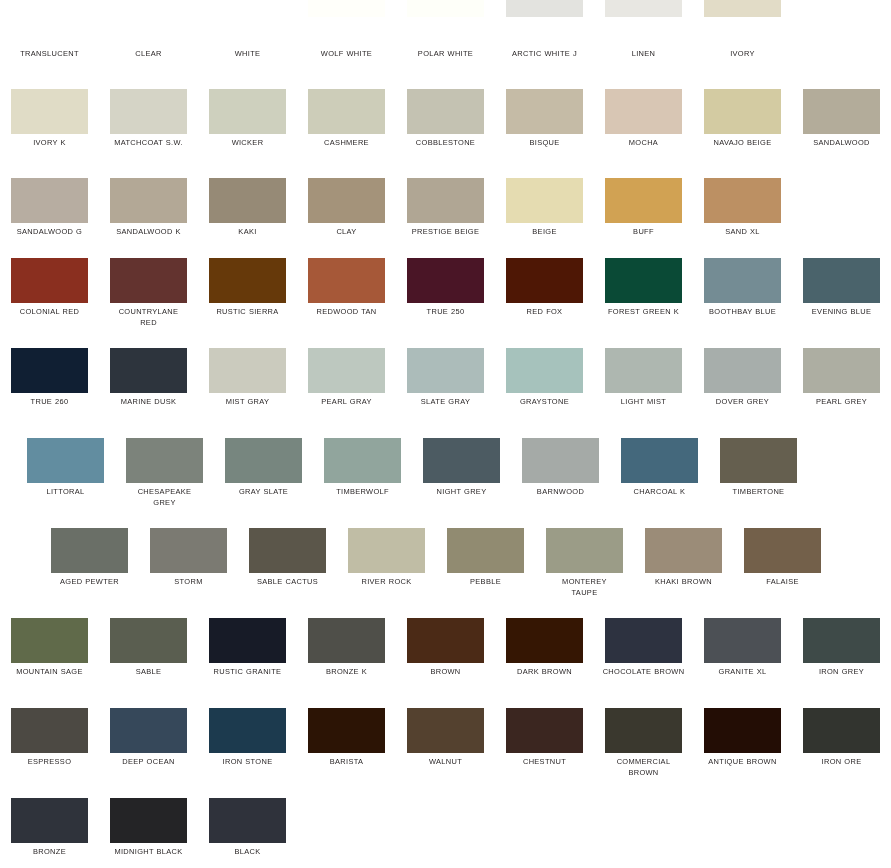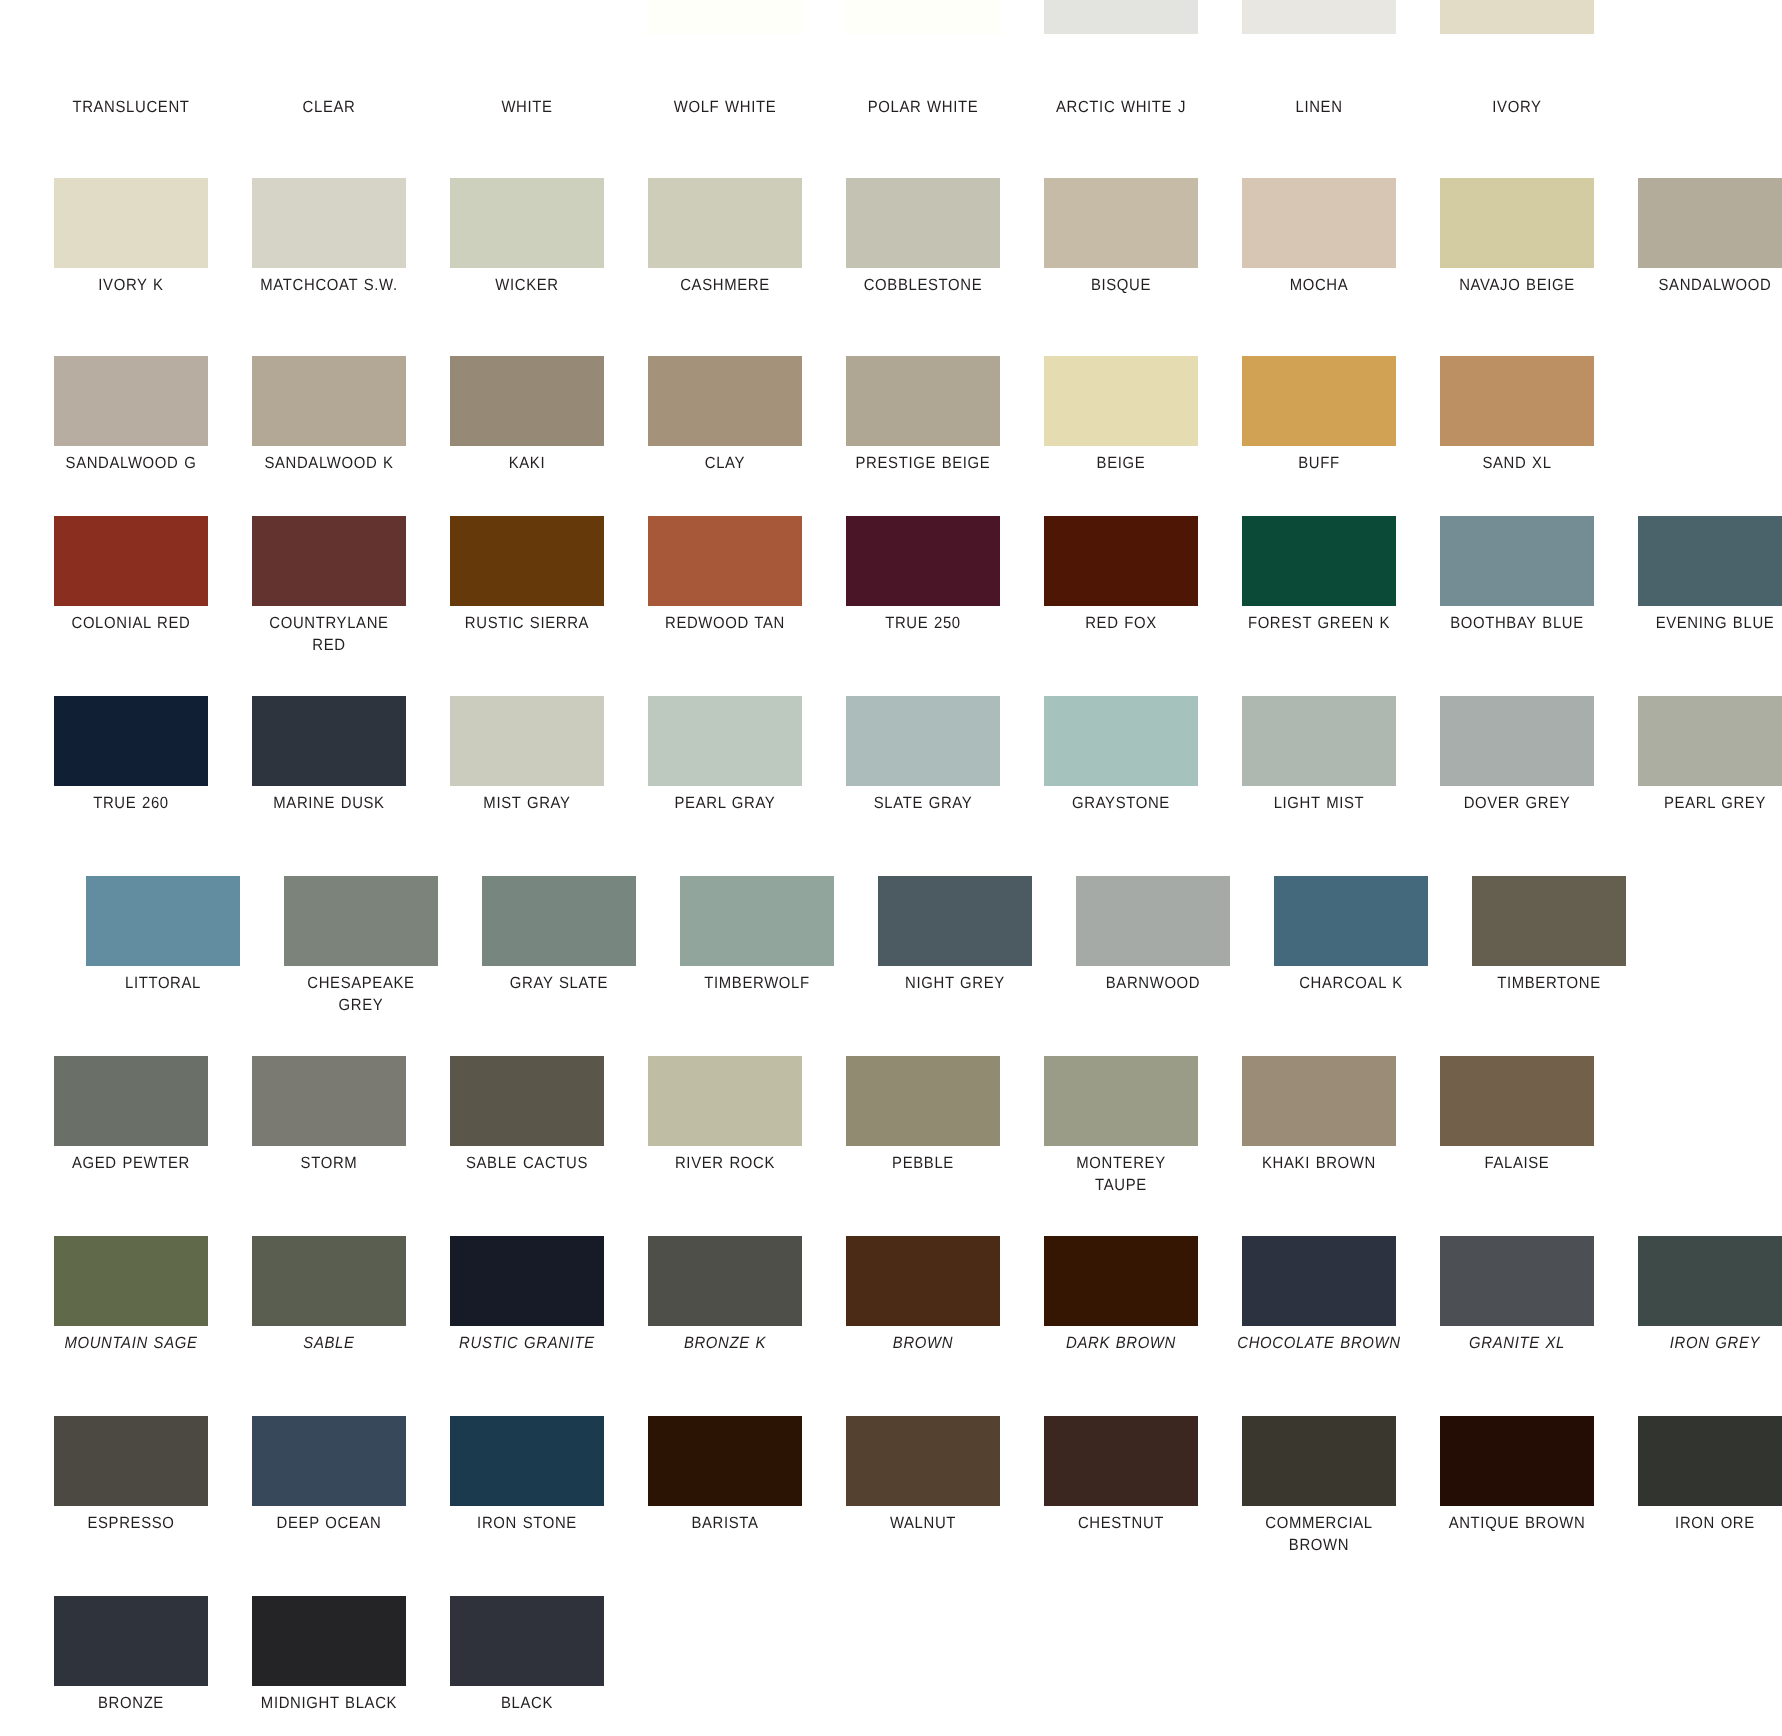--- a/index.html
+++ b/index.html
@@ -14,21 +14,21 @@
     overflow: hidden;
   }
   #chart {
     position: relative;
     width: 891px;
     height: 868px;
     background: #ffffff;
   }
   .swatch-row {
     position: absolute;
-    left: 16px;
+    left: 0;
     width: 798px;
     height: 90px;
     display: grid;
     grid-template-columns: repeat(9, 99px);
     justify-content: start;
   }
   .swatch-cell {
     position: relative;
     width: 99px;
     height: 90px;
@@ -279,21 +279,21 @@
       </div>
       <div class="swatch-cell">
         <div class="swatch-chip" style="background: rgb(68, 104, 124);"></div>
         <div class="swatch-label">CHARCOAL K</div>
       </div>
       <div class="swatch-cell">
         <div class="swatch-chip" style="background: rgb(101, 95, 79);"></div>
         <div class="swatch-label">TIMBERTONE</div>
       </div>
     </div>
-    <div class="swatch-row" style="top: 528px;">
+    <div class="swatch-row" style="top: 528px; margin-left: 40px;">
       <div class="swatch-cell">
         <div class="swatch-chip" style="background: rgb(106, 111, 103);"></div>
         <div class="swatch-label">AGED PEWTER</div>
       </div>
       <div class="swatch-cell">
         <div class="swatch-chip" style="background: rgb(123, 122, 114);"></div>
         <div class="swatch-label">STORM</div>
       </div>
       <div class="swatch-cell">
         <div class="swatch-chip" style="background: rgb(91, 86, 74);"></div>
@@ -314,21 +314,21 @@
       </div>
       <div class="swatch-cell">
         <div class="swatch-chip" style="background: rgb(155, 140, 120);"></div>
         <div class="swatch-label">KHAKI BROWN</div>
       </div>
       <div class="swatch-cell">
         <div class="swatch-chip" style="background: rgb(115, 96, 74);"></div>
         <div class="swatch-label">FALAISE</div>
       </div>
     </div>
-    <div class="swatch-row" style="top: 618px; font-style: italic;">
+    <div class="swatch-row" style="top: 618px;">
       <div class="swatch-cell">
         <div class="swatch-chip" style="background: rgb(96, 106, 74);"></div>
         <div class="swatch-label">MOUNTAIN SAGE</div>
       </div>
       <div class="swatch-cell">
         <div class="swatch-chip" style="background: rgb(90, 94, 80);"></div>
         <div class="swatch-label">SABLE</div>
       </div>
       <div class="swatch-cell">
         <div class="swatch-chip" style="background: rgb(23, 27, 39);"></div>

